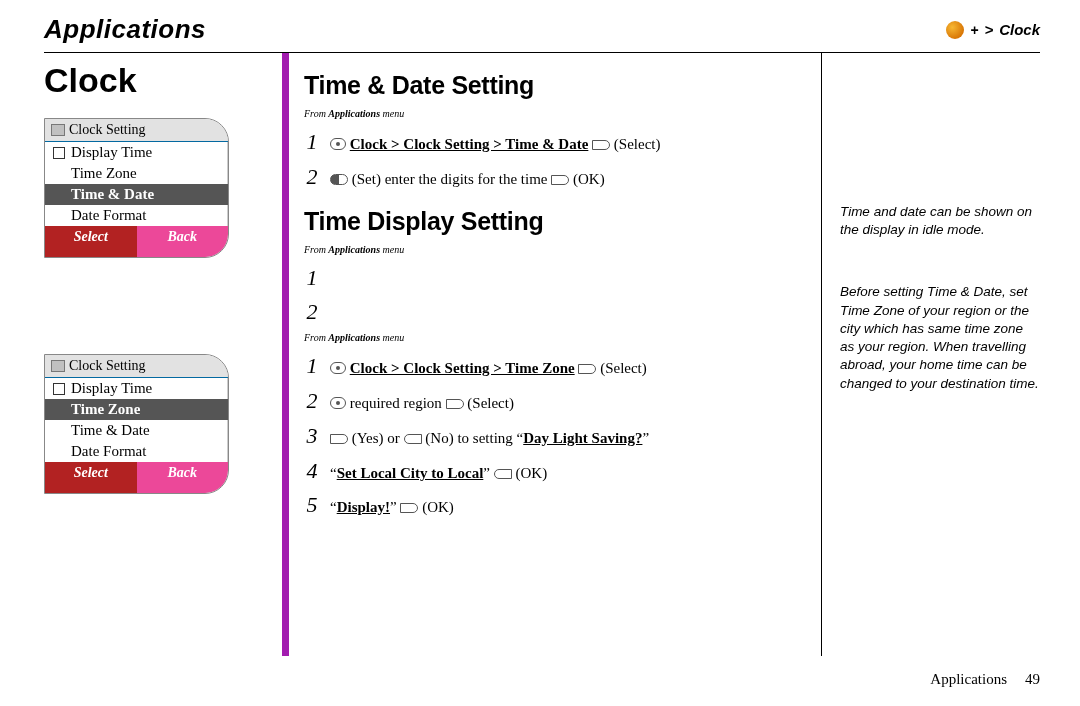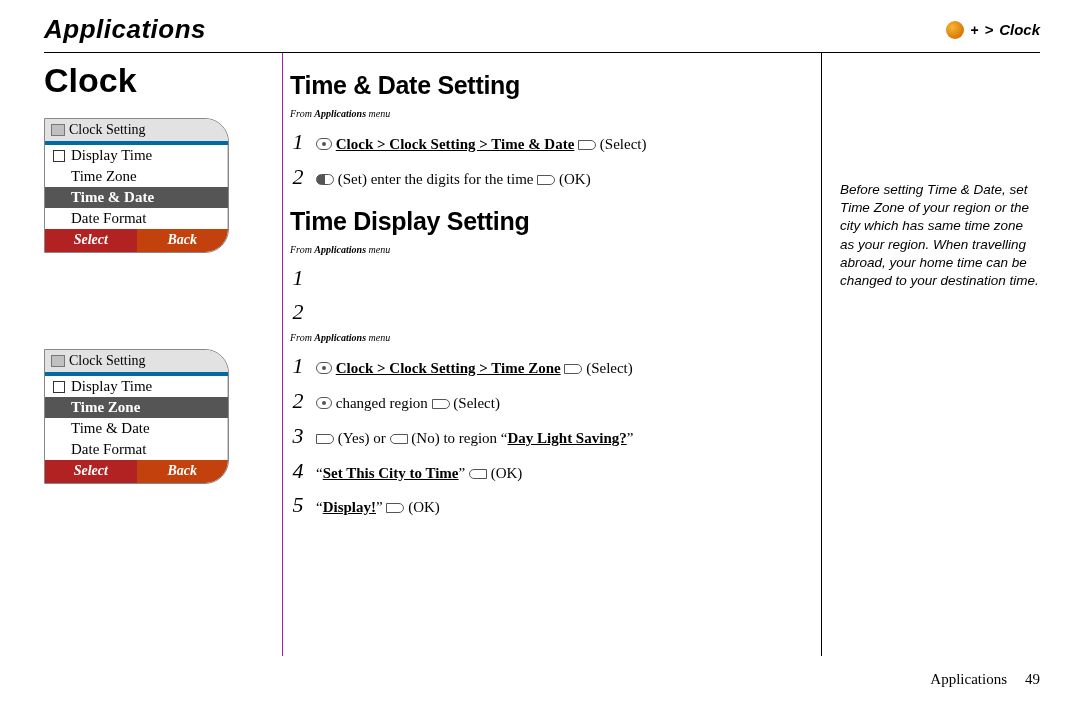--- a/index.html
+++ b/index.html
@@ -76,21 +76,21 @@
     font-family: "Century Schoolbook", Georgia, serif;
     box-shadow: inset -1px -1px 0 #ccc;
   }
   .phone-titlebar {
     background: #e2e2e2;
     font-size: 14px;
     padding: 3px 6px;
     display: flex;
     align-items: center;
     gap: 4px;
-    border-bottom: 4px solid #0369a1;
+    border-bottom: 1px solid #0369a1;
   }
   .phone-titlebar .tb-icon {
     width: 14px; height: 12px; background: #c0c0c0; border: 1px solid #777;
   }
   .phone-row {
     font-size: 15px;
     padding: 2px 6px 2px 8px;
     display: flex;
     align-items: center;
     gap: 6px;
@@ -110,30 +110,30 @@
     display: flex;
   }
   .phone-softkeys > div {
     flex: 1;
     text-align: center;
     font-family: "Century Schoolbook", Georgia, serif;
     font-style: italic;
     font-weight: 700;
     font-size: 14px;
     color: #fff;
-    padding: 3px 0 4px;
+    padding: 3px 0 12px;
   }
   .sk-left { background: #b22222; }
-  .sk-right { background: #c2410c; border-bottom-right-radius: 22px; }
+  .sk-right { background: #ec4899; border-bottom-right-radius: 22px; }
 
   .mid-col {
     flex: 1;
-    border-left: 1px solid #a21caf;
+    border-left: 7px solid #a21caf;
     border-right: 1px solid #000;
-    padding: 12px 24px 0 7px;
+    padding: 12px 24px 0 15px;
   }
   .sect-h {
     font-family: Arial, sans-serif;
     font-weight: 800;
     font-size: 25px;
     margin: 14px 0 8px;
     letter-spacing: -0.3px;
   }
   .sect-h:first-child { margin-top: 6px; }
   .from-line {
@@ -186,21 +186,21 @@
 
   .right-col {
     width: 218px;
     padding: 12px 0 0 18px;
     font-family: Arial, sans-serif;
     font-style: italic;
     font-size: 13.5px;
     line-height: 1.35;
   }
   .note1 { margin-top: 138px; }
-  .note2 { margin-top: 116px; }
+  .note2 { margin-top: 44px; }
 
   .footer {
     position: absolute;
     bottom: 18px;
     right: 40px;
     font-size: 15px;
     display: flex;
     gap: 18px;
   }
 </style>
@@ -312,45 +312,46 @@
       <div class="step-num">1</div>
       <div class="step-body">
         <span class="nav-ico"></span>
         <span class="b">Clock &gt; Clock Setting &gt; Time Zone</span>
         <span class="soft-ico"></span><span> (Select)</span>
       </div>
     </div>
     <div class="step">
       <div class="step-num">2</div>
       <div class="step-body">
-        <span class="nav-ico"></span><span> changed region </span><span class="soft-ico"></span><span> (Select)</span>
+        <span class="nav-ico"></span><span> required region </span><span class="soft-ico"></span><span> (Select)</span>
       </div>
     </div>
     <div class="step">
       <div class="step-num">3</div>
       <div class="step-body">
-        <span class="soft-ico"></span><span> (Yes) or </span><span class="soft-ico r"></span><span> (No)  to region “</span><span class="b">Day Light Saving?</span><span>”</span>
+        <span class="soft-ico"></span><span> (Yes) or </span><span class="soft-ico r"></span><span> (No)  to setting “</span><span class="b">Day Light Saving?</span><span>”</span>
       </div>
     </div>
     <div class="step">
       <div class="step-num">4</div>
       <div class="step-body">
-        <span>“</span><span class="b">Set This City to Time</span><span>” </span><span class="soft-ico r"></span><span> (OK)</span>
+        <span>“</span><span class="b">Set Local City to Local</span><span>” </span><span class="soft-ico r"></span><span> (OK)</span>
       </div>
     </div>
     <div class="step">
       <div class="step-num">5</div>
       <div class="step-body">
         <span>“</span><span class="b">Display!</span><span>” </span><span class="soft-ico"></span><span> (OK)</span>
       </div>
     </div>
 
   </div>
 
   <div class="right-col">
+    <div class="note1">Time and date can be shown on the display in idle mode.</div>
     <div class="note2">Before setting Time &amp; Date, set Time Zone of your region or the city which has same time zone as your region. When travelling abroad, your home time can be changed to your destination time.</div>
   </div>
 
 </div>
 
 <div class="footer">
   <span>Applications</span>
   <span>49</span>
 </div>
 

